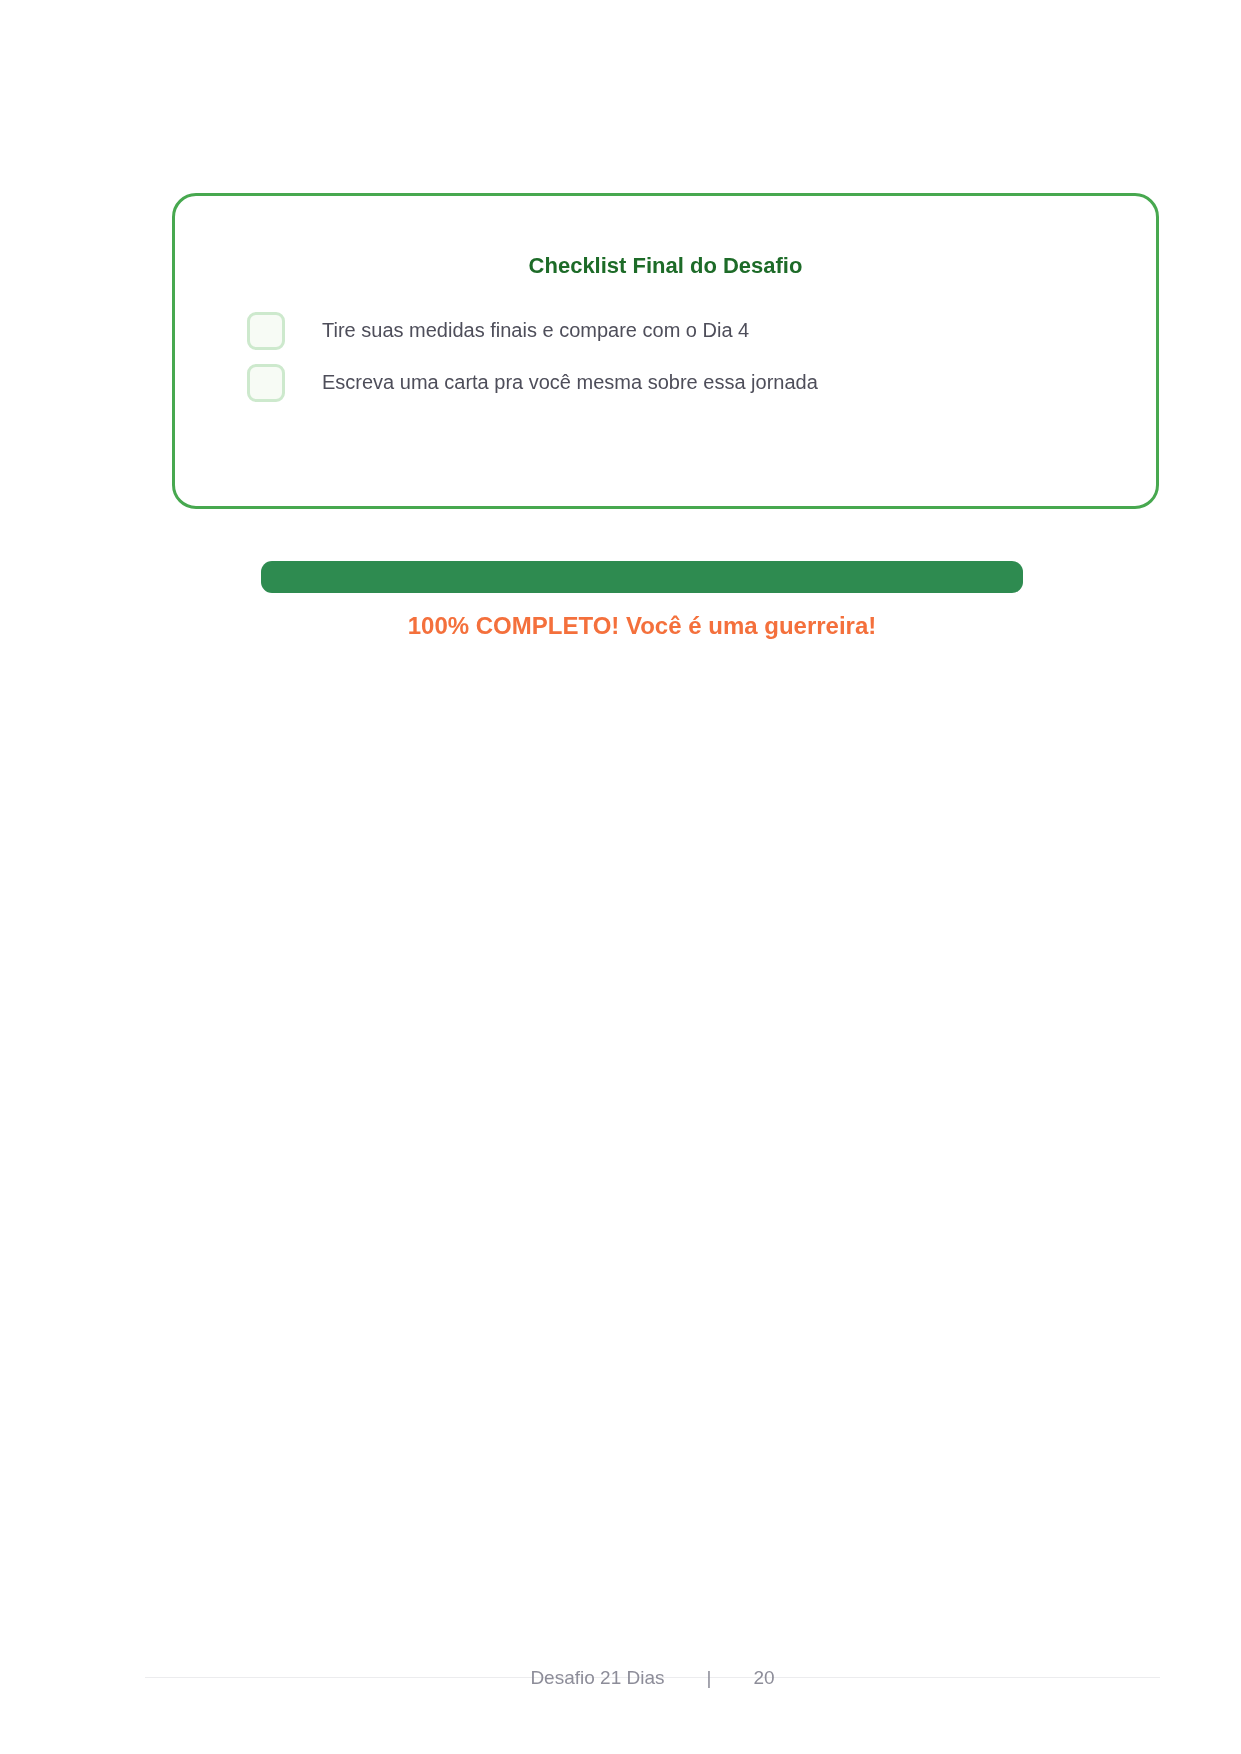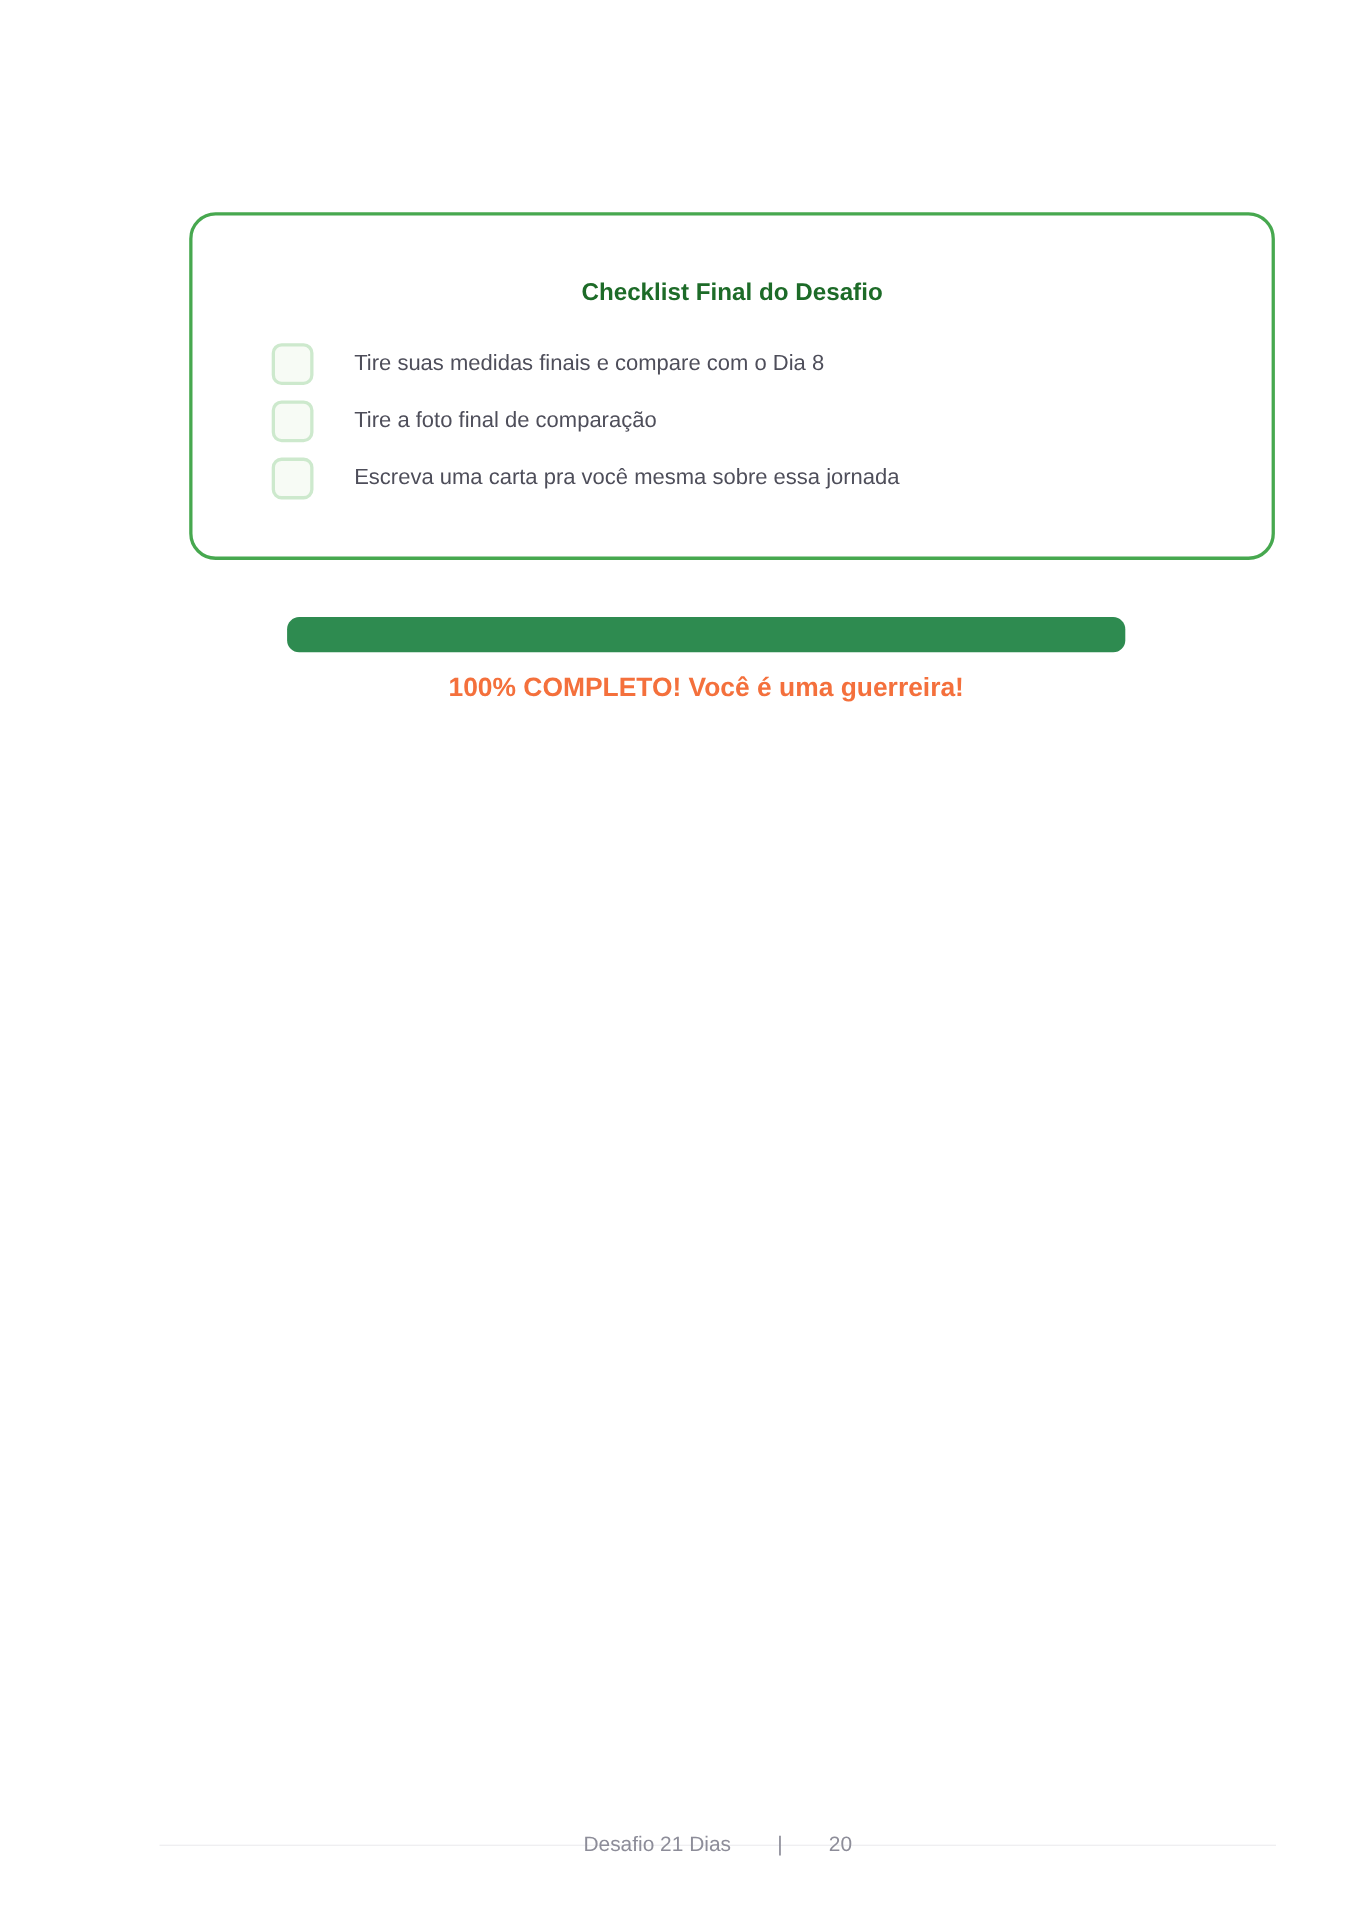--- a/index.html
+++ b/index.html
@@ -115,27 +115,23 @@
 </head>
 <body>
 
 <div class="page">
 
   <div class="checklist-card">
     <div class="card-title">Checklist Final do Desafio</div>
 
     <div class="check-row">
       <div class="checkbox"></div>
-      <div class="check-label">Tire suas medidas finais e compare com o Dia 8</div>
+      <div class="check-label">Tire suas medidas finais e compare com o Dia 4</div>
     </div>
 
-    <div class="check-row">
-      <div class="checkbox"></div>
-      <div class="check-label">Tire a foto final de comparação</div>
-    </div>
 
     <div class="check-row">
       <div class="checkbox"></div>
       <div class="check-label">Escreva uma carta pra você mesma sobre essa jornada</div>
     </div>
 
   </div>
 
   <div class="progress-track">
     <div class="progress-fill" style="width: 100%;"></div>

